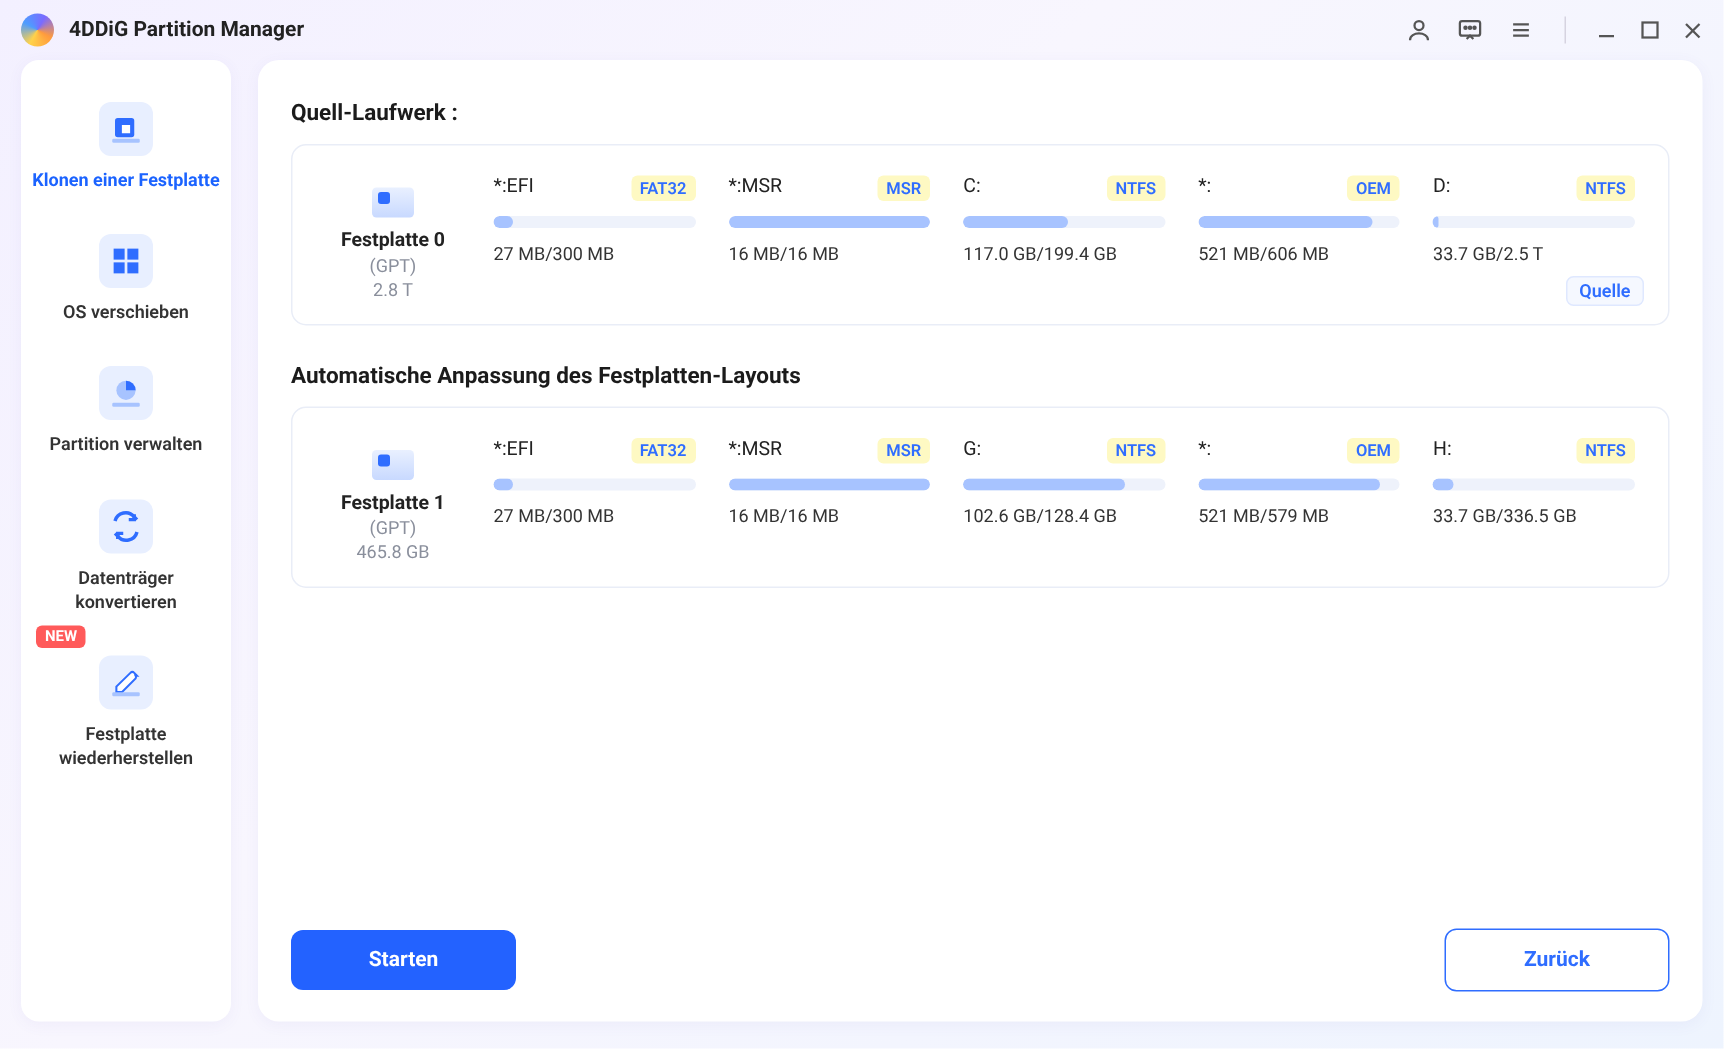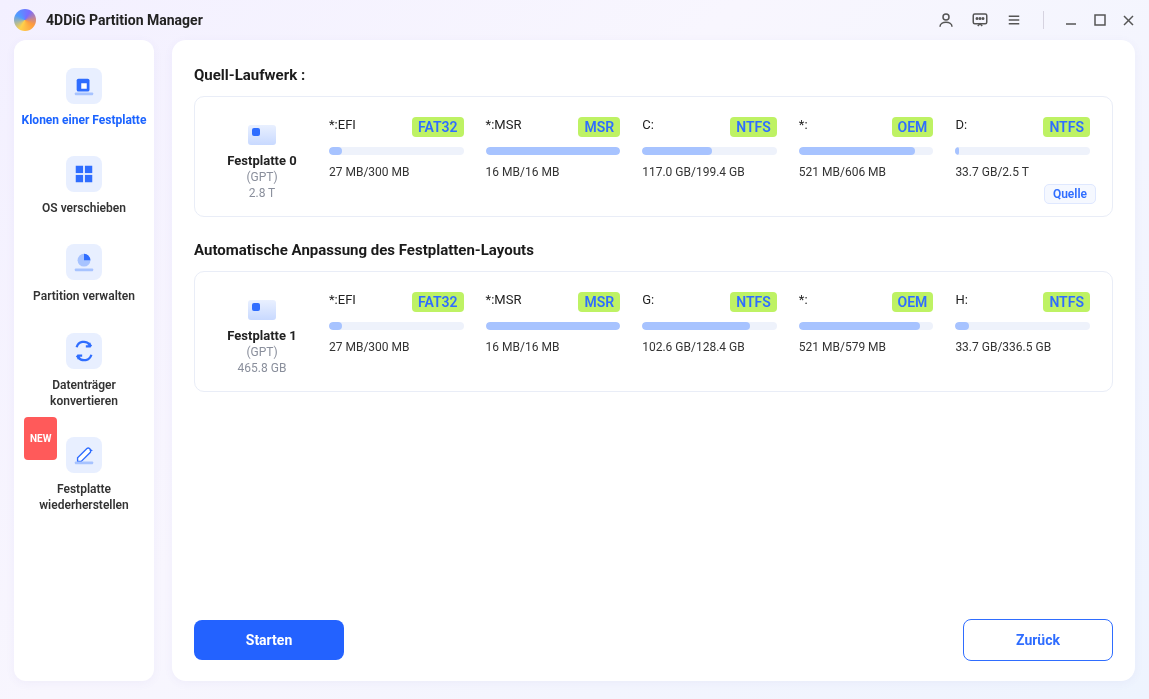--- a/index.html
+++ b/index.html
@@ -37,21 +37,21 @@
   }
   .side-item { text-align:center; padding:10px 6px 18px 6px; cursor:pointer;}
   .side-item .icon-wrap {
     width:36px;height:36px;margin:0 auto 8px;background:#e8efff;border-radius:8px;
     display:flex;align-items:center;justify-content:center;position:relative;
   }
   .side-item.active .side-label { color:#1b63ff; font-weight:700;}
   .side-label { font-size:12px; color:#333; font-weight:600; line-height:1.35;}
   .new-badge {
     background:#ff5a5a;color:#fff;border-radius:4px;font-size:10px;font-weight:700;
-    padding:16px 6px;position:absolute;left:10px;transform:translateY(-10px);
+    padding:2px 6px;position:absolute;left:10px;transform:translateY(-10px);
   }
 
   .main {
     flex:1; background:#fff; border-radius:14px; 
     box-shadow:0 2px 10px rgba(100,90,180,.06);
     display:flex; flex-direction:column; padding:26px 22px 20px 22px;
     position:relative;
   }
   .section-title { font-size:15px; font-weight:700; color:#1b1b1b; margin-bottom:12px;}
   .disk-card {
@@ -68,21 +68,21 @@
   }
   .disk-icon::before{content:"";position:absolute;width:8px;height:8px;background:#2f6dff;border-radius:2px;top:3px;left:4px;}
   .disk-name { font-weight:700; font-size:13px;}
   .disk-sub { color:#8a8f9c; font-size:12px; margin-top:2px;}
 
   .partitions { flex:1; display:flex; gap:22px;}
   .part { flex:1; min-width:0;}
   .part-head { display:flex; justify-content:space-between; align-items:flex-start; margin-bottom:10px;}
   .part-label { font-size:13px; color:#222;}
   .fs-tag {
-    background:#bef264; color:#2f6dff; font-size:14px; font-weight:600;
+    background:#fef9c3; color:#2f6dff; font-size:11px; font-weight:600;
     padding:2px 6px; border-radius:4px;
   }
   .bar {
     height:8px; background:#eef2fb; border-radius:4px; margin-bottom:10px; position:relative; overflow:hidden;
   }
   .bar .fill { position:absolute; left:0; top:0; bottom:0; background:#a7c3ff; border-radius:4px;}
   .part-size { font-size:12px; color:#333;}
 
   .source-tag {
     position:absolute; right:16px; bottom:12px;

